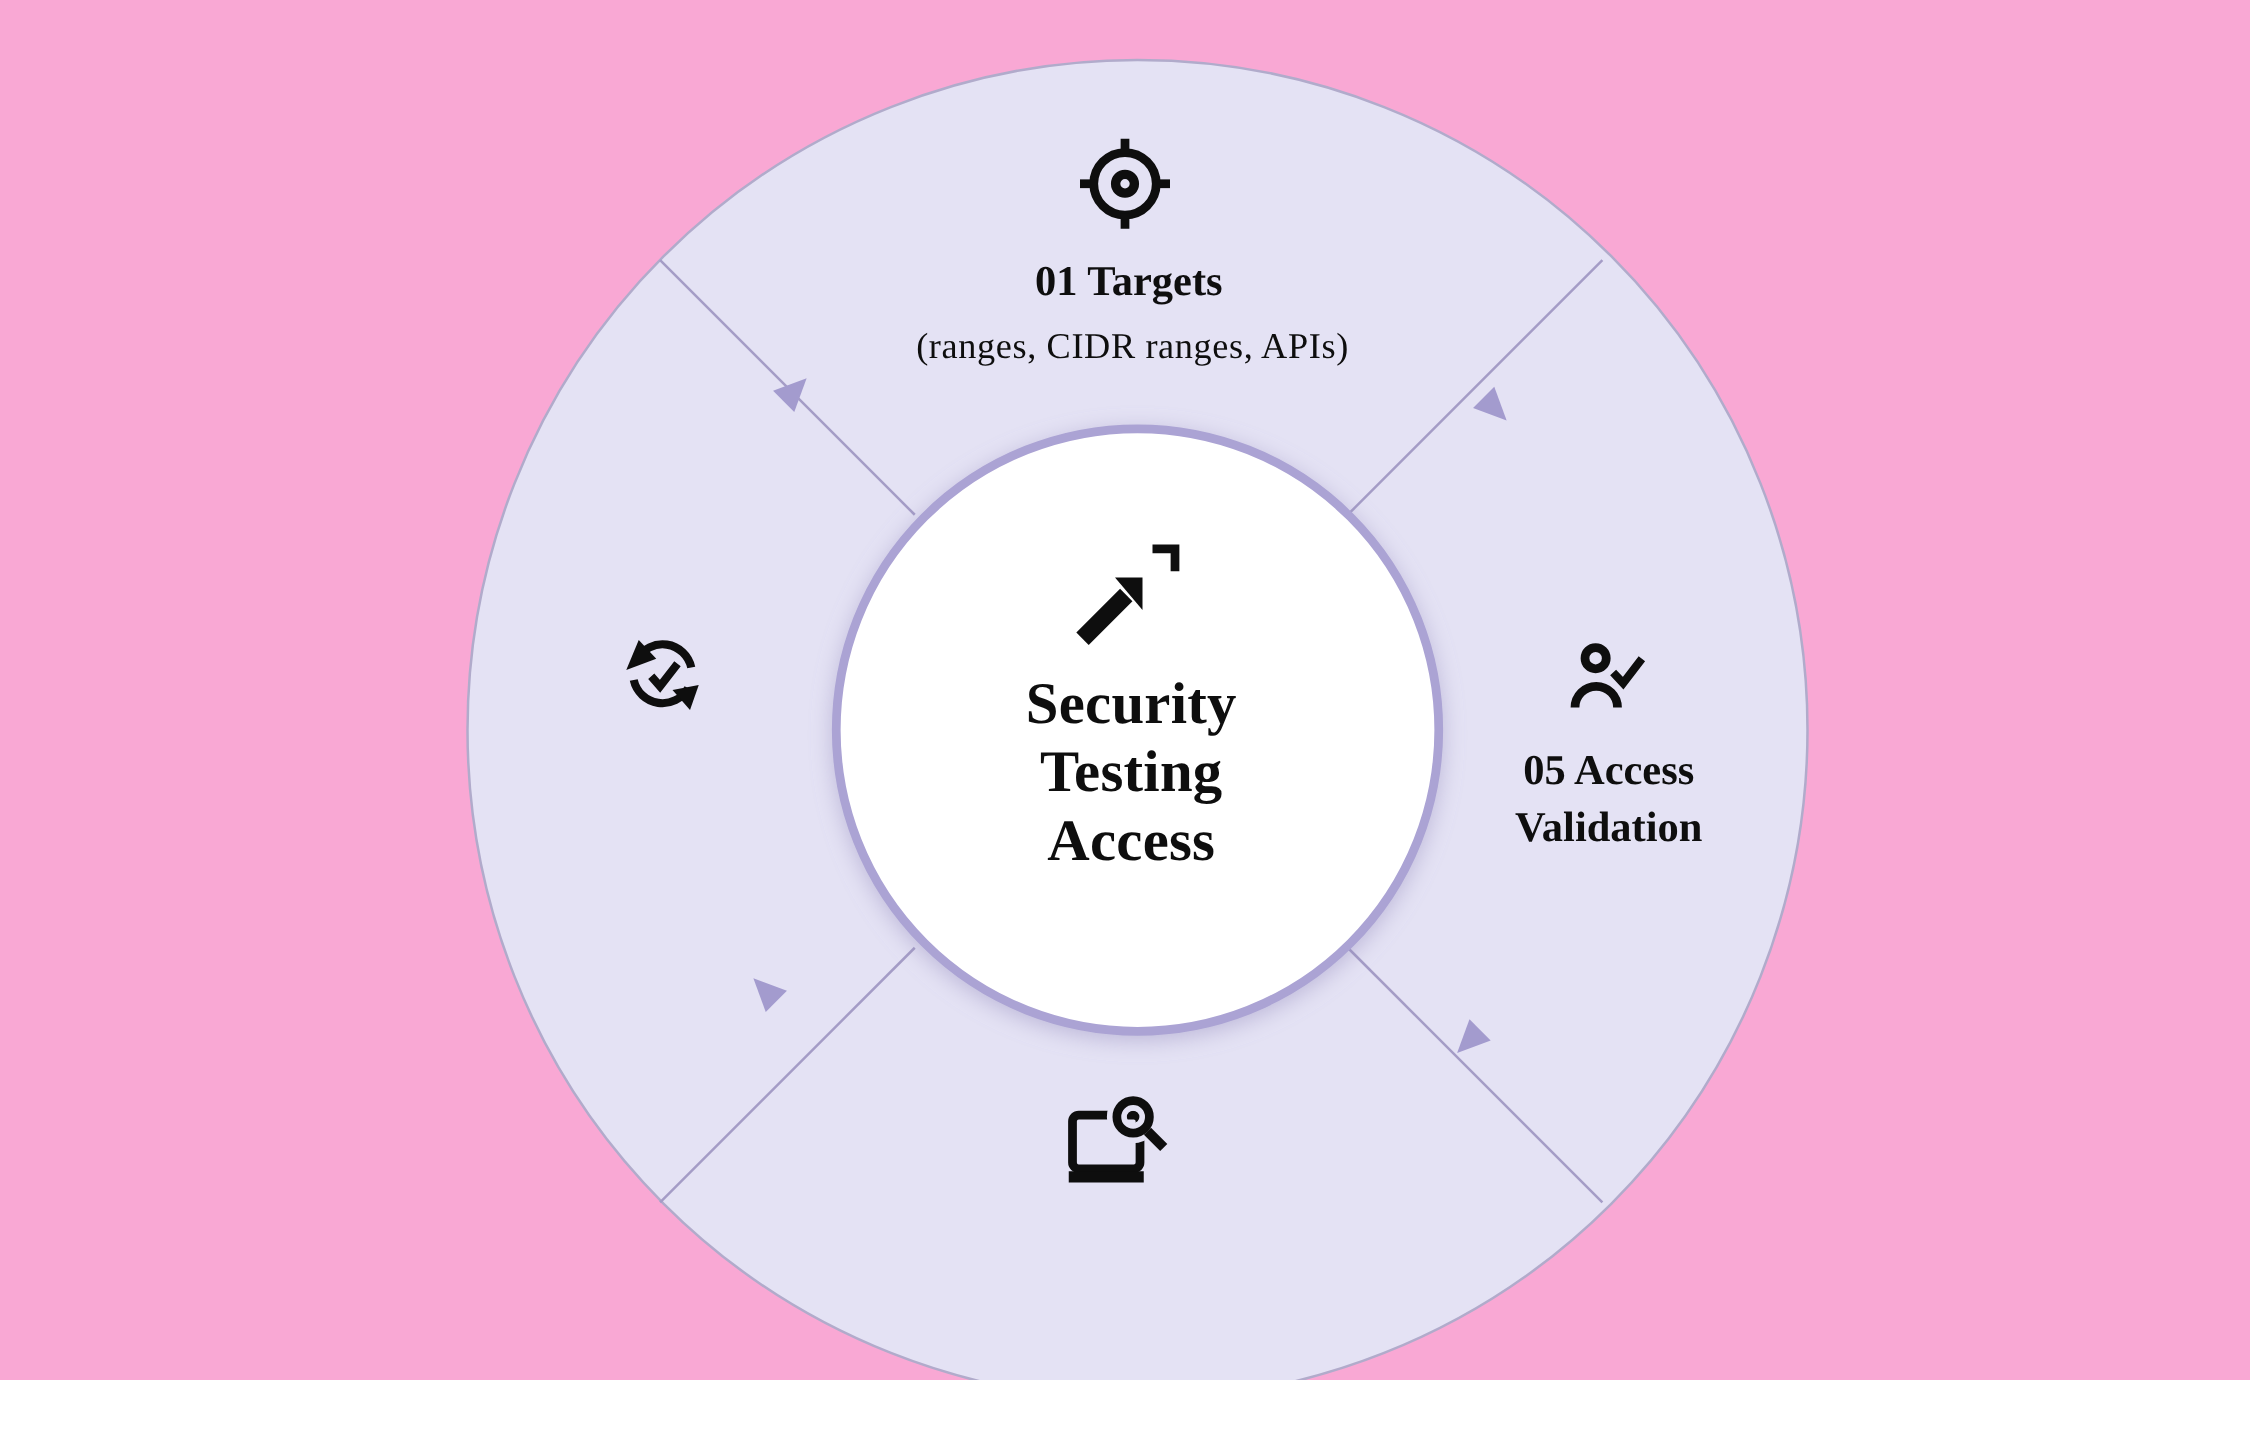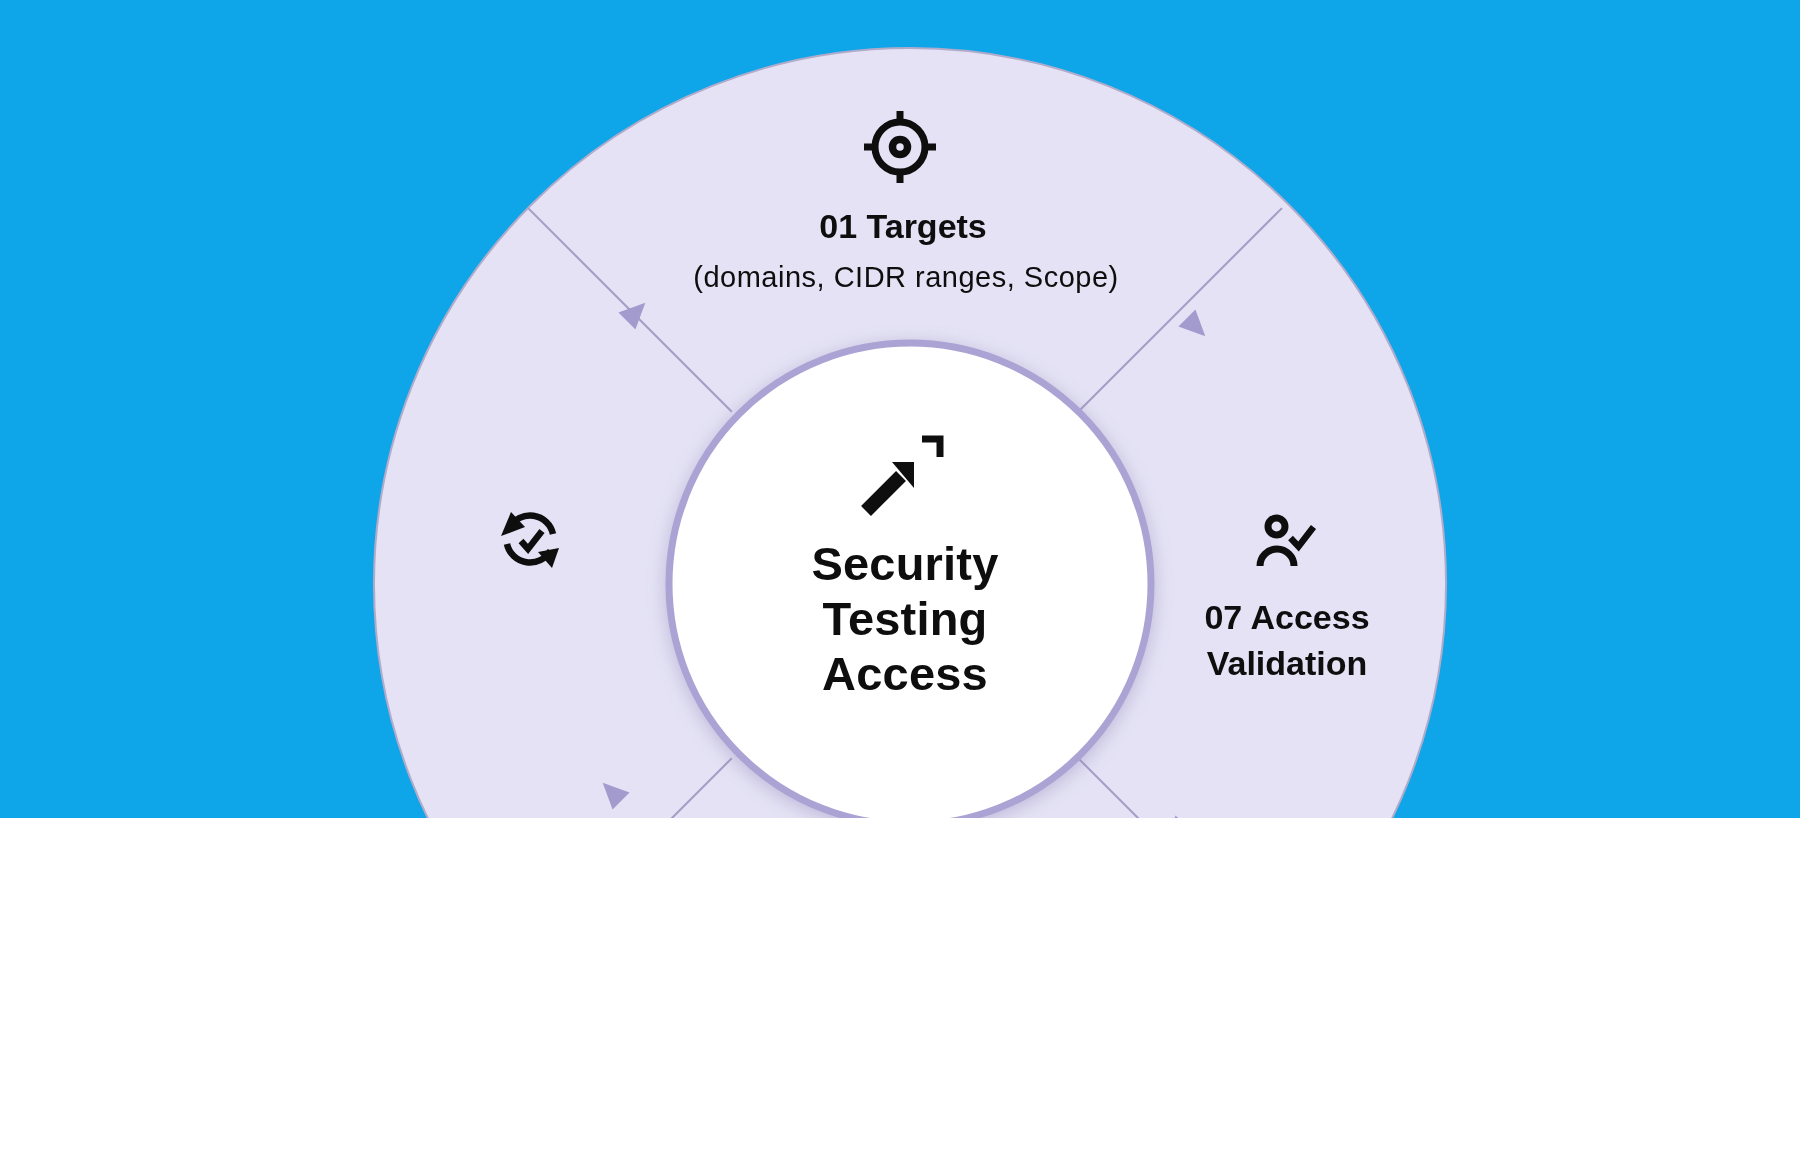--- a/index.html
+++ b/index.html
@@ -1,21 +1,21 @@
 <!DOCTYPE html>
 <html><head>
 <meta charset="utf-8">
 <style>
   html,body{margin:0;padding:0;background:#ffffff;}
   .canvas{
     position:relative;
-    width:1800px;height:818px;
-    background:#0ea5e9;
+    width:1800px;height:1104px;
+    background:#f9a8d4;
     overflow:hidden;
-    font-family:Liberation Sans, sans-serif;
+    font-family:Liberation Serif, serif;
     color:#0e0e0e;
   }
   .canvas svg{position:absolute;left:0;top:0;}
   .label{
     position:absolute;
     text-align:center;
     color:#0e0e0e;
     transform:translateX(-50%);
     white-space:pre-line;
   }
@@ -100,23 +100,23 @@
       <path d="M -20.5,-11.5 A 23.5,23.5 0 0 1 23,-5" fill="none" stroke="#0e0e0e" stroke-width="6.5"></path>
       <path d="M 20.5,11.5 A 23.5,23.5 0 0 1 -23,5" fill="none" stroke="#0e0e0e" stroke-width="6.5"></path>
       <polygon points="-29,-3 -19,-27 -5,-12" fill="#0e0e0e"></polygon>
       <polygon points="22,29 8,13 29,9" fill="#0e0e0e"></polygon>
       <polyline points="-9,2 -2,10 12,-8" fill="none" stroke="#0e0e0e" stroke-width="6.5"></polyline>
     </g>
   </svg>
 
   <div class="label seg-title" style="left:903px; top:203px; width:460px; margin-left:-230px; transform:none;">01 Targets</div>
 
-  <div class="label seg-sub" style="left:906px; top:259px; width:560px; margin-left:-280px; transform:none;">(domains, CIDR ranges, Scope)</div>
+  <div class="label seg-sub" style="left:906px; top:259px; width:560px; margin-left:-280px; transform:none;">(ranges, CIDR ranges, APIs)</div>
 
-  <div class="label seg-title" style="left:1287px; top:594px; width:360px; margin-left:-180px; transform:none;">07 Access
+  <div class="label seg-title" style="left:1287px; top:594px; width:360px; margin-left:-180px; transform:none;">05 Access
 Validation</div>
 
 
 
   <div class="label center-title" style="left:905px; top:536px; width:420px; margin-left:-210px; transform:none;">Security
 Testing
 Access</div>
 
 </div>
 

